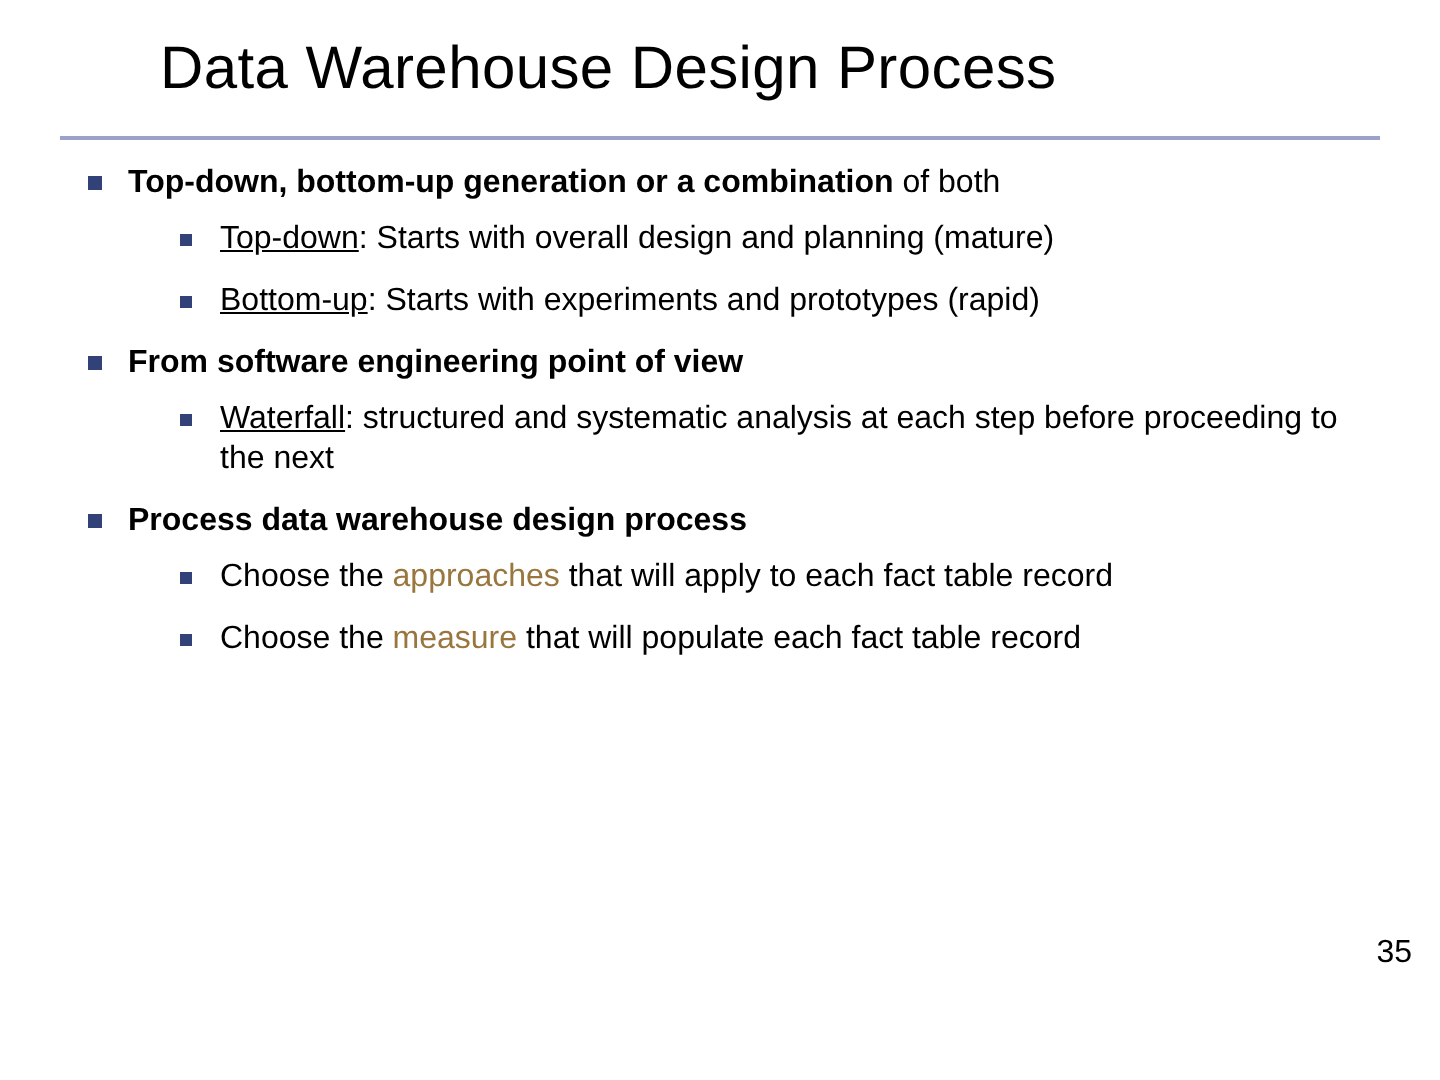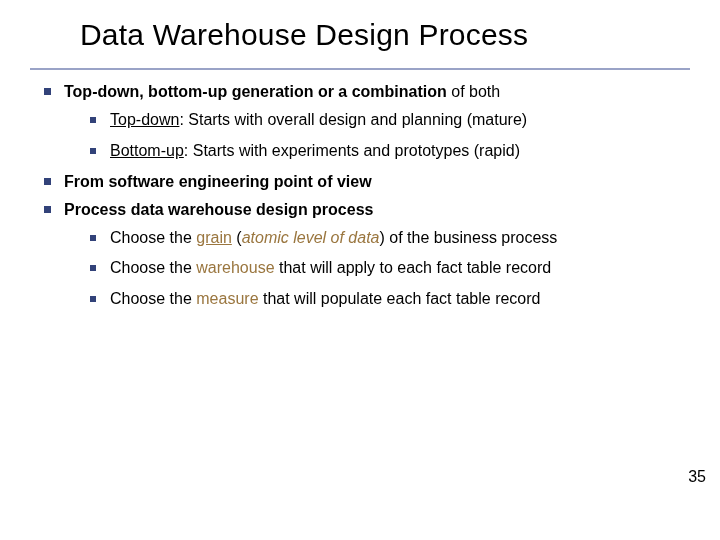--- a/index.html
+++ b/index.html
@@ -99,31 +99,31 @@
           </li>
           <li>
             <span class="u">Bottom-up</span><span>: Starts with experiments and prototypes (rapid)</span>
           </li>
         </ul>
       </li>
 
       <li>
         <span class="b">From software engineering point of view</span>
         <ul class="lvl2">
+          <li>
+            <span class="u">Waterfall</span><span>: structured and systematic analysis at each step before proceeding to the next</span>
+          </li>
         </ul>
       </li>
 
       <li>
         <span class="b">Process data warehouse design process</span>
         <ul class="lvl2">
           <li>
-            <span>Choose the </span><span class="hlu">grain</span><span> (</span><span class="hli">atomic level of data</span><span>) of the business process</span>
-          </li>
-          <li>
-            <span>Choose the </span><span class="hl">warehouse</span><span> that will apply to each fact table record</span>
+            <span>Choose the </span><span class="hl">approaches</span><span> that will apply to each fact table record</span>
           </li>
           <li>
             <span>Choose the </span><span class="hl">measure</span><span> that will populate each fact table record</span>
           </li>
         </ul>
       </li>
 
     </ul>
   </div>
 

